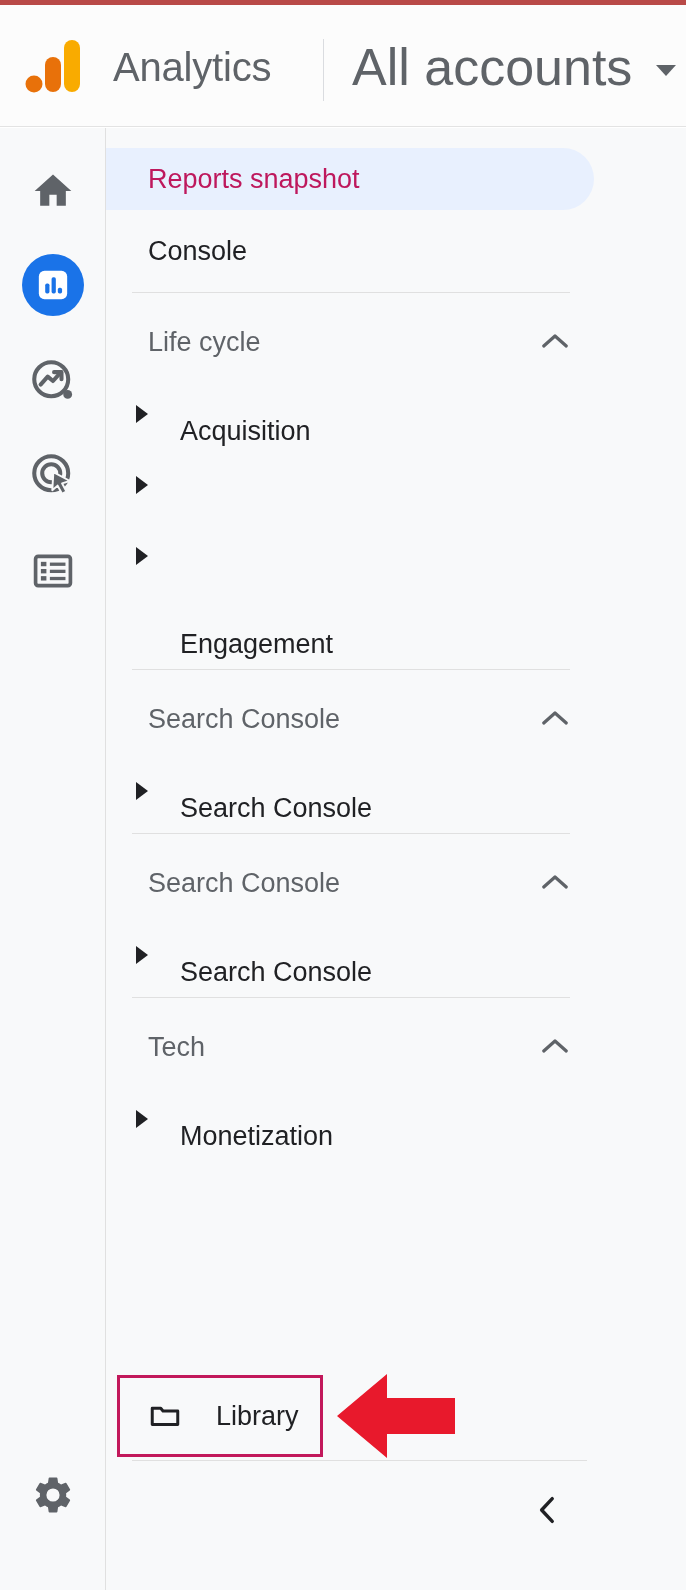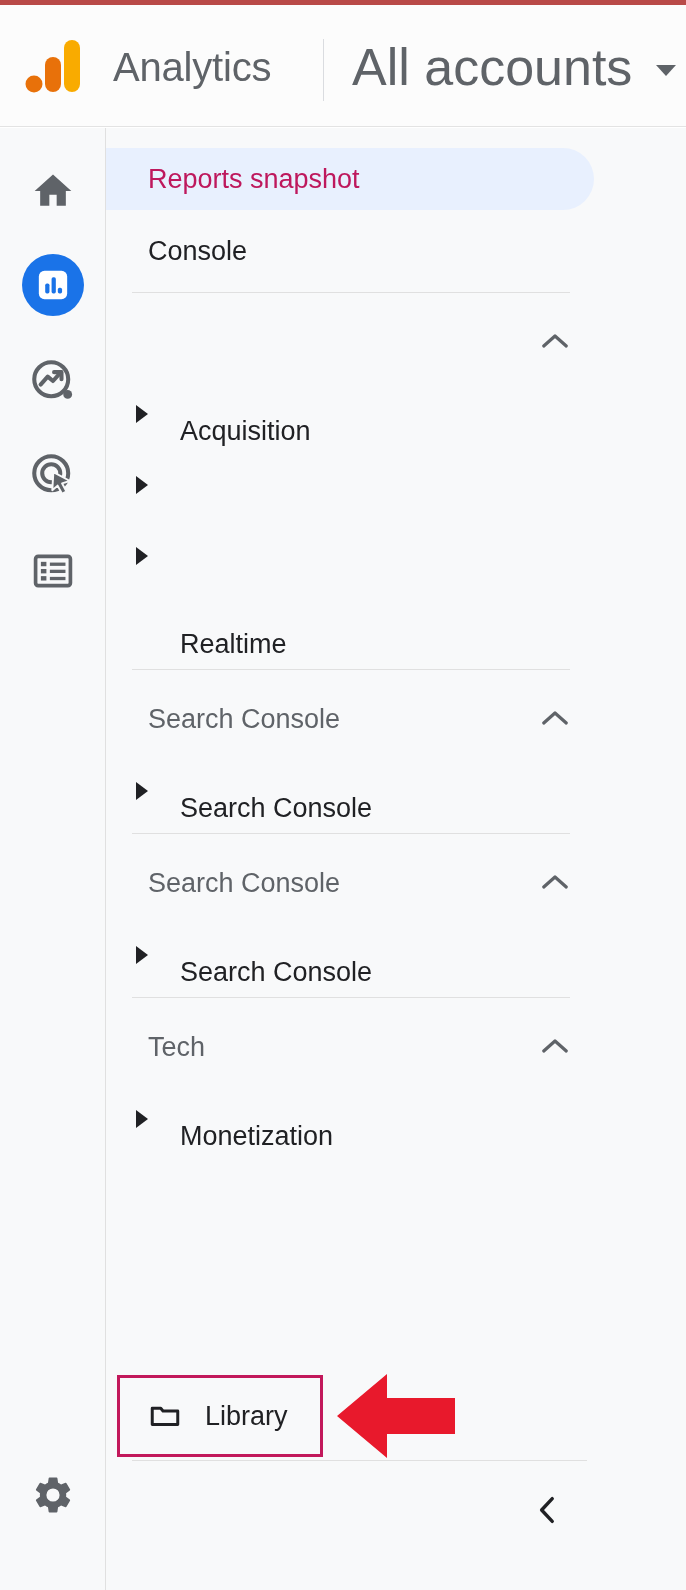--- a/index.html
+++ b/index.html
@@ -108,21 +108,21 @@
   }
 
   
   .library-row {
     position:absolute; left:25px; top:1247px;
     width:206px; height:82px;
     display:flex; align-items:center; cursor:pointer;
   }
   .folder-ico { margin-left:17px; }
   .library-label {
-    margin-left:23px; font-size:27px; color:#202124; white-space:nowrap;
+    margin-left:34px; font-size:27px; color:#202124; white-space:nowrap;
   }
   .hl-box {
     position:absolute; left:11px; top:1247px;
     width:206px; height:82px;
     border:3px solid #c2185b; pointer-events:none;
   }
   .red-arrow {
     position:absolute; left:229px; top:1234px;
     width:120px; height:108px; pointer-events:none;
   }
@@ -229,40 +229,41 @@
       <div class="nav-label active top">Reports snapshot</div>
     </div>
 
     <div class="nav-row" style="top:94px">
       <div class="nav-label top">Console</div>
     </div>
 
     <div class="divider" style="top:164px"></div>
 
     <div class="section-hdr" style="top:186px">
+      <div class="section-title">Life cycle</div>
       <svg class="chev-up" viewBox="0 0 24 14">
         <polyline points="3,11 12,3 21,11" fill="none" stroke="#5f6368" stroke-width="2.6" stroke-linecap="round" stroke-linejoin="round"></polyline>
       </svg>
     </div>
 
     <div class="nav-row" style="top:257px">
       <span class="tri" style="top:20px"></span>
       <div class="nav-label child">Acquisition</div>
     </div>
 
     <div class="nav-row" style="top:328px">
       <span class="tri" style="top:20px"></span>
     </div>
 
     <div class="nav-row" style="top:399px">
       <span class="tri" style="top:20px"></span>
     </div>
 
     <div class="nav-row" style="top:470px">
-      <div class="nav-label child">Realtime</div>
+      <div class="nav-label child">Engagement</div>
     </div>
 
     <div class="divider" style="top:541px"></div>
 
     <div class="section-hdr" style="top:563px">
       <div class="section-title">Search Console</div>
       <svg class="chev-up" viewBox="0 0 24 14">
         <polyline points="3,11 12,3 21,11" fill="none" stroke="#5f6368" stroke-width="2.6" stroke-linecap="round" stroke-linejoin="round"></polyline>
       </svg>
     </div>

